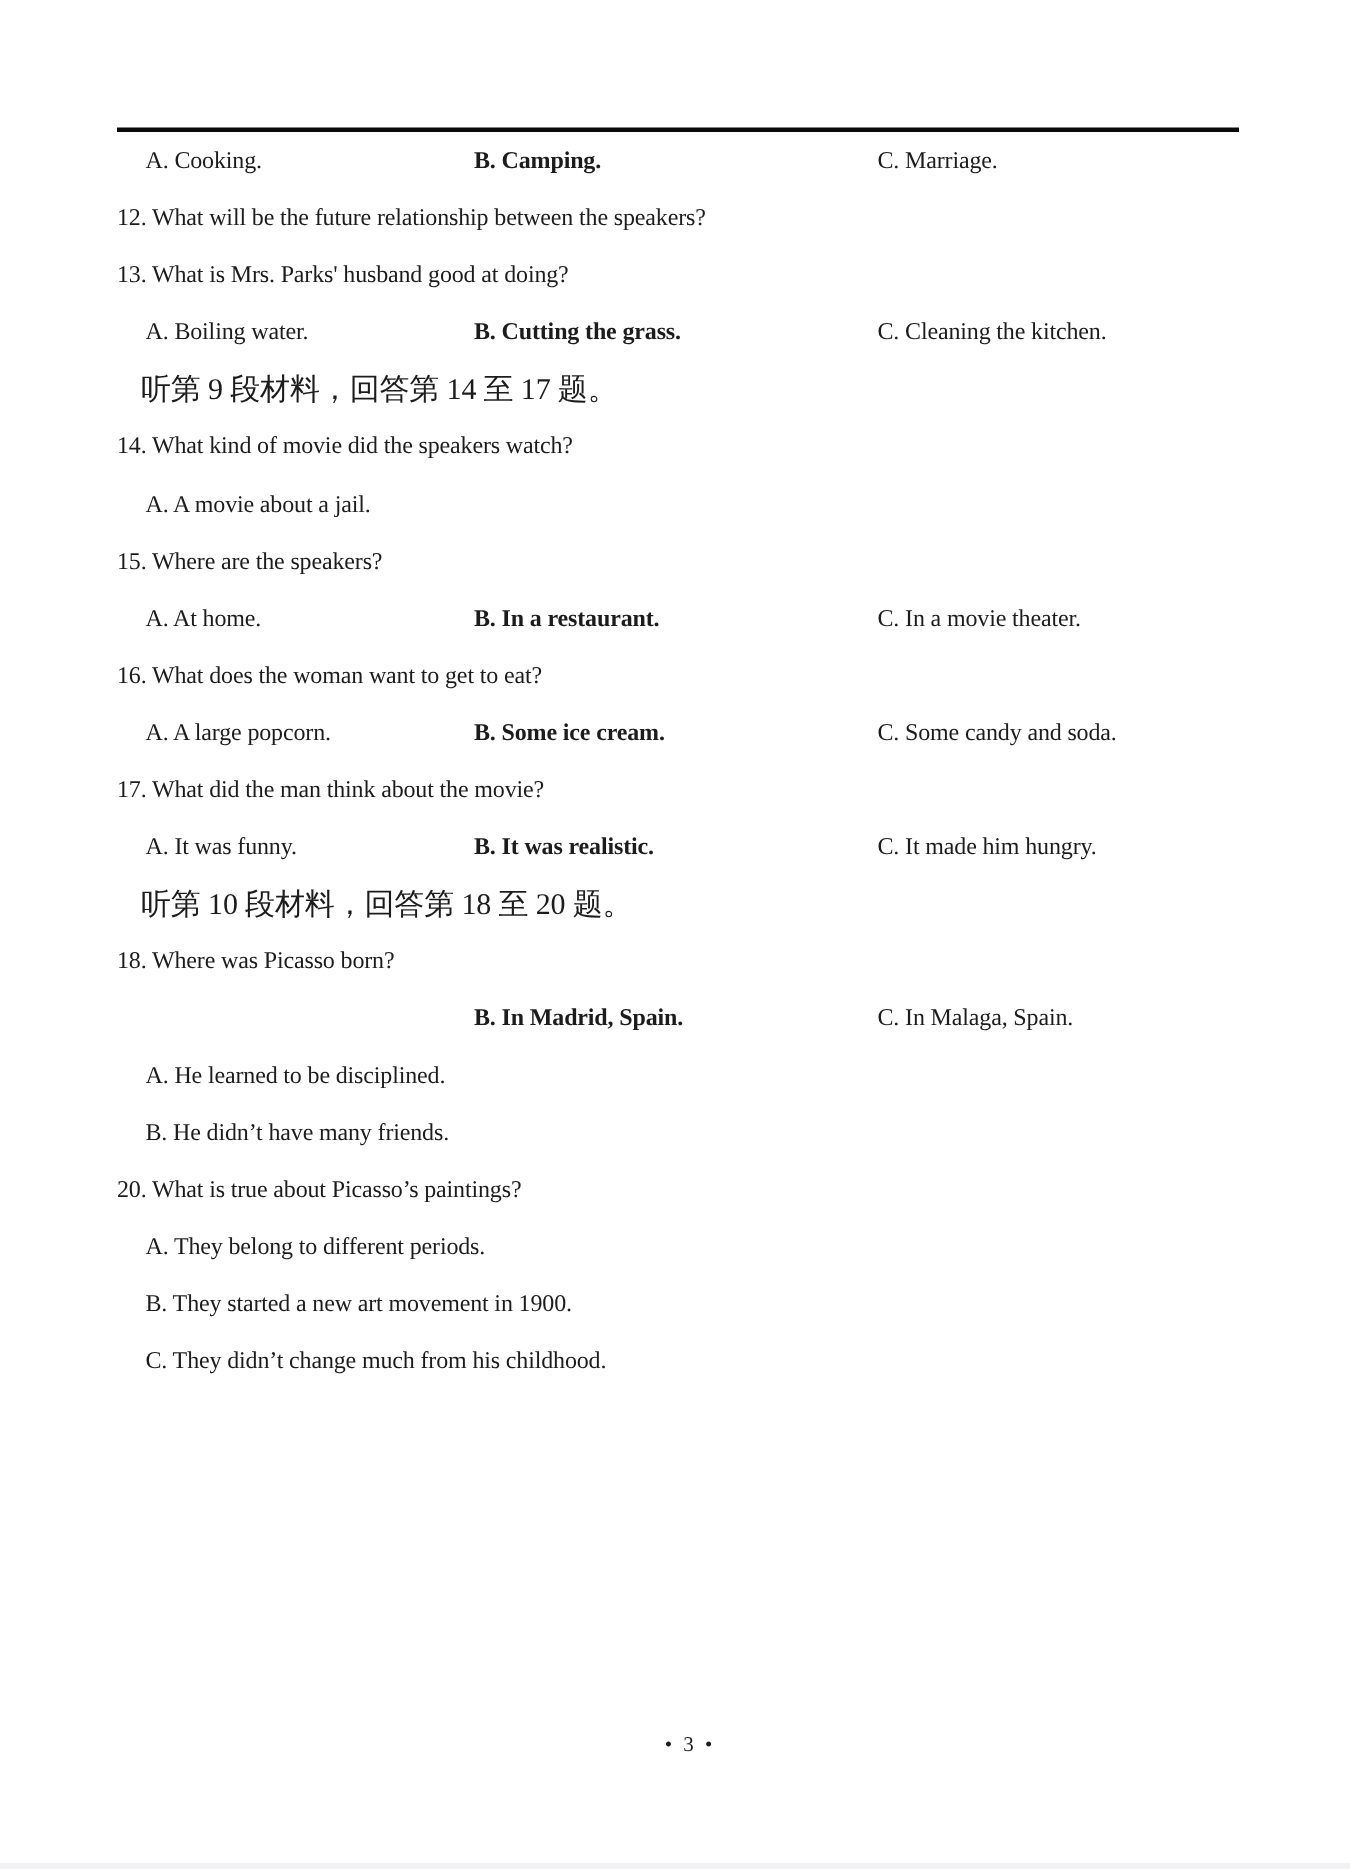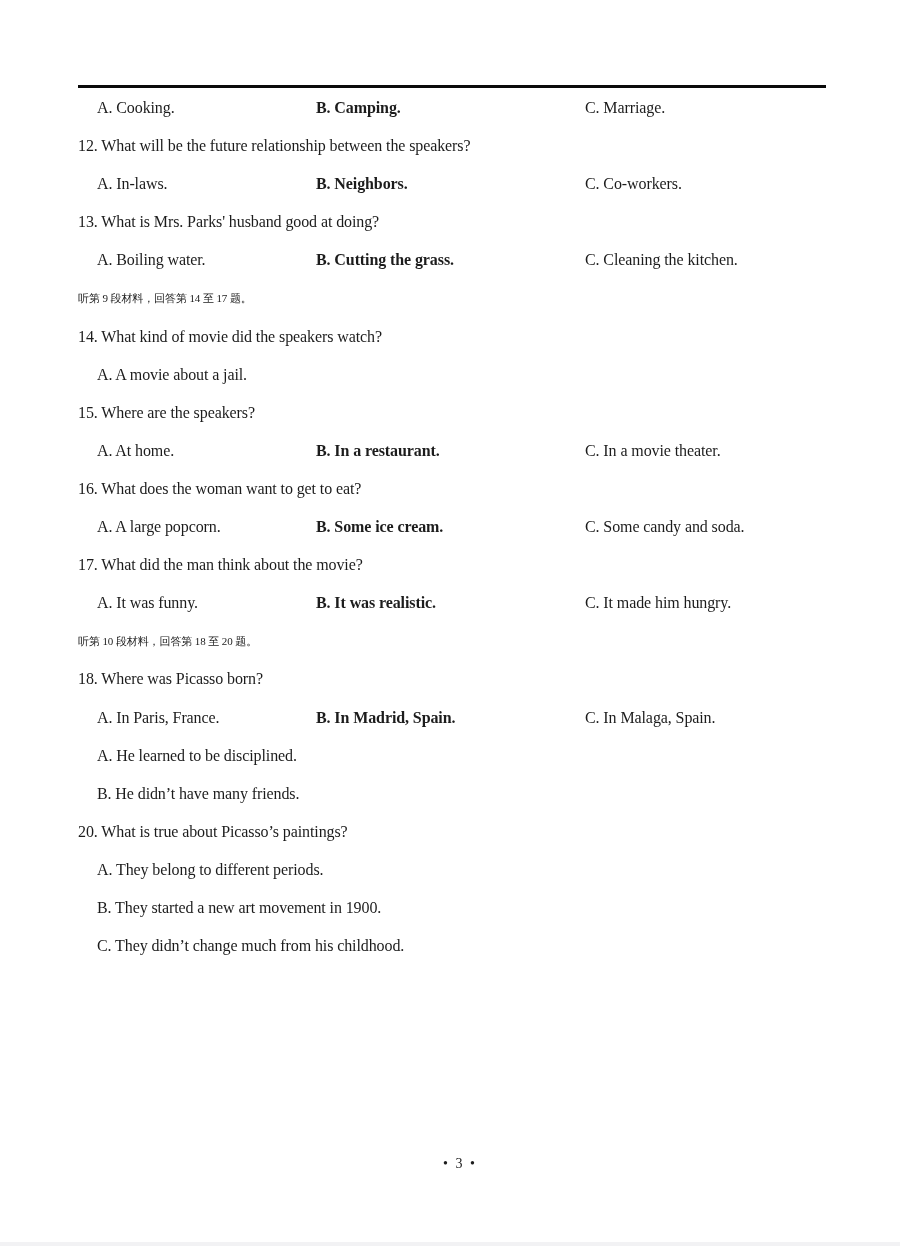--- a/index.html
+++ b/index.html
@@ -39,21 +39,21 @@
     top: 89px;
     width: 760px;
   }
   .row {
     height: 38.1px;
     line-height: 38.1px;
     white-space: nowrap;
     font-size: 16px;
     letter-spacing: -0.1px;
   }
-  .row.sec { font-size: 11px; }
+  .row.sec { font-size: 20px; margin-left: 16px; }
   .row.opt { padding-left: 19px; }
   .row.opts3 { position: relative; }
   .row.opts3 .col-a { position: absolute; left: 19px; }
   .row.opts3 .col-b { position: absolute; left: 238px; font-weight: bold; }
   .row.opts3 .col-c { position: absolute; left: 475px; margin-left: 32px; }
   .footer {
     position: absolute;
     left: 0;
     top: 1156px;
     width: 100%;
@@ -73,25 +73,20 @@
   <div class="content">
 
     <div class="row opts3">
       <span class="col-a">A. Cooking.</span>
       <span class="col-b">B. Camping.</span>
       <span class="col-c">C. Marriage.</span>
     </div>
 
     <div class="row q">12. What will be the future relationship between the speakers?</div>
 
-    <div class="row opts3">
-      <span class="col-a">A. In-laws.</span>
-      <span class="col-b">B. Neighbors.</span>
-      <span class="col-c">C. Co-workers.</span>
-    </div>
 
     <div class="row q">13. What is Mrs. Parks' husband good at doing?</div>
 
     <div class="row opts3">
       <span class="col-a">A. Boiling water.</span>
       <span class="col-b">B. Cutting the grass.</span>
       <span class="col-c">C. Cleaning the kitchen.</span>
     </div>
 
     <div class="row sec">听第 9 段材料，回答第 14 至 17 题。</div>
@@ -121,21 +116,20 @@
       <span class="col-a">A. It was funny.</span>
       <span class="col-b">B. It was realistic.</span>
       <span class="col-c">C. It made him hungry.</span>
     </div>
 
     <div class="row sec">听第 10 段材料，回答第 18 至 20 题。</div>
 
     <div class="row q">18. Where was Picasso born?</div>
 
     <div class="row opts3">
-      <span class="col-a">A. In Paris, France.</span>
       <span class="col-b">B. In Madrid, Spain.</span>
       <span class="col-c">C. In Malaga, Spain.</span>
     </div>
 
     <div class="row opt">A. He learned to be disciplined.</div>
     <div class="row opt">B. He didn’t have many friends.</div>
 
     <div class="row q">20. What is true about Picasso’s paintings?</div>
     <div class="row opt">A. They belong to different periods.</div>
     <div class="row opt">B. They started a new art movement in 1900.</div>

